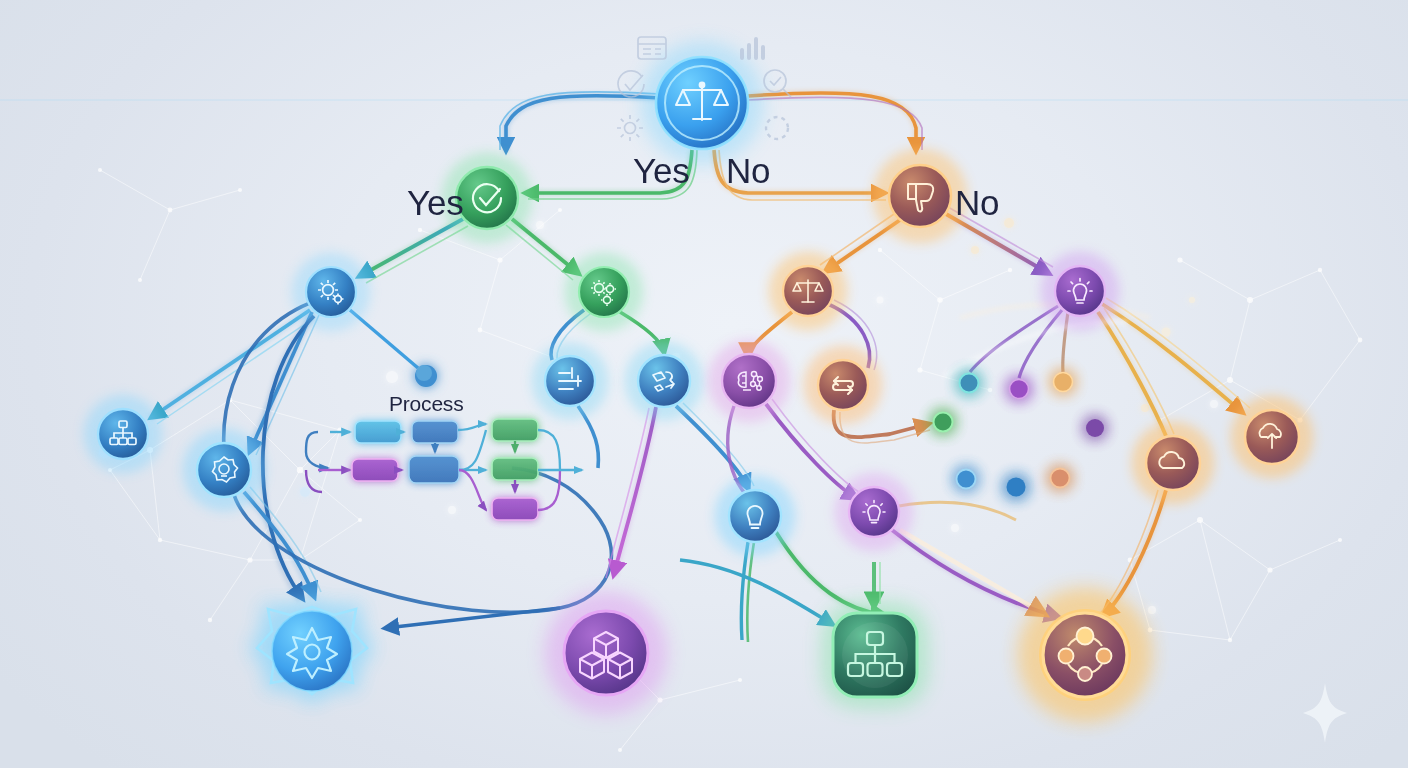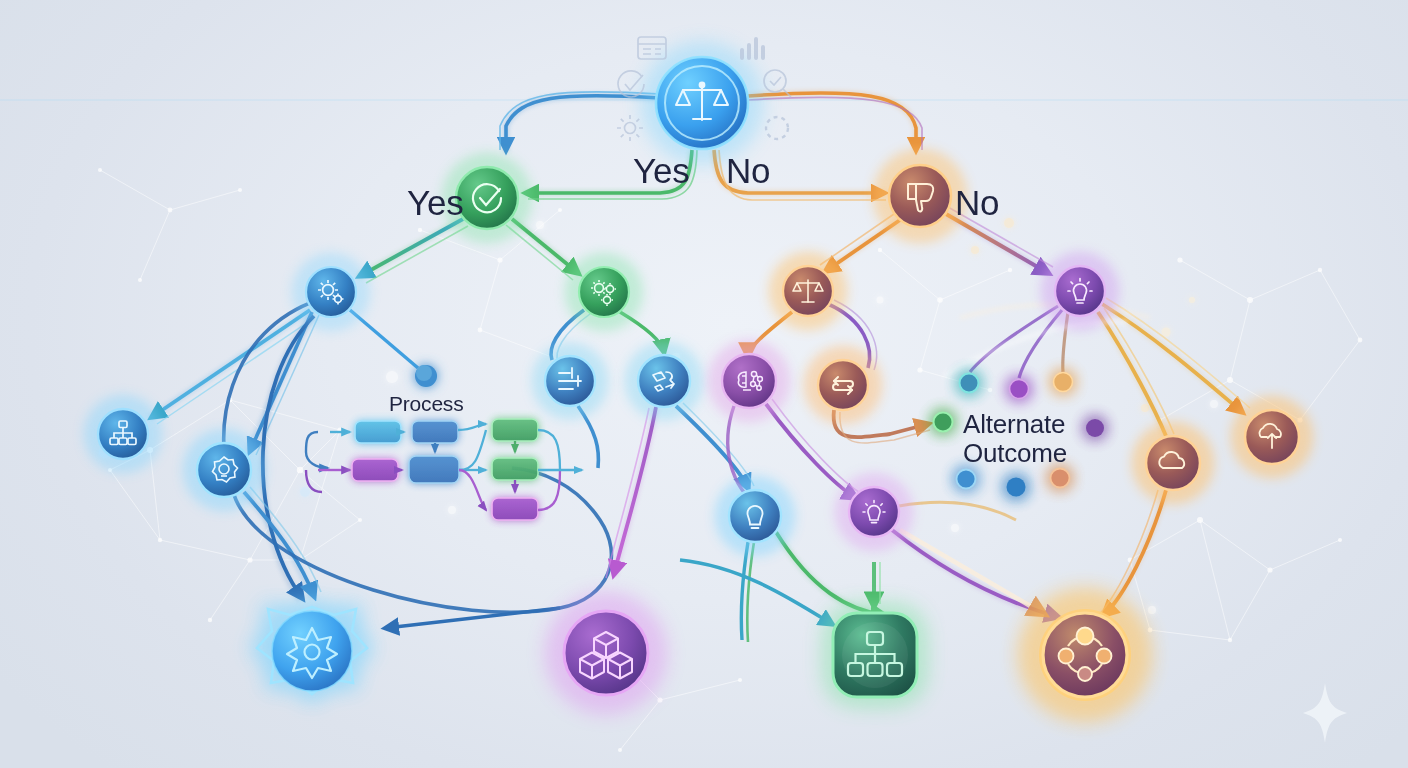--- a/index.html
+++ b/index.html
@@ -832,16 +832,14 @@
     <g transform="translate(1325,713)" fill="#eef2f8" opacity="0.95">
       <path d="M0 -30 C3 -11 6 -5 22 0 C6 5 3 11 0 30 C-3 11 -6 5 -22 0 C-6 -5 -3 -11 0 -30 Z"></path>
     </g>
   </svg>
 
   <div class="label yes-no" style="left:633px; top:151px;">Yes</div>
   <div class="label yes-no" style="left:726px; top:151px;">No</div>
   <div class="label yes-no" style="left:407px; top:183px;">Yes</div>
   <div class="label yes-no" style="left:955px; top:183px;">No</div>
   <div class="label process" style="left:389px; top:392px;">Process</div>
-  <div class="label alt" style="left:963px; top:410px;">Alternate
-Outcome</div>
 
 </div>
 
 </body></html>

